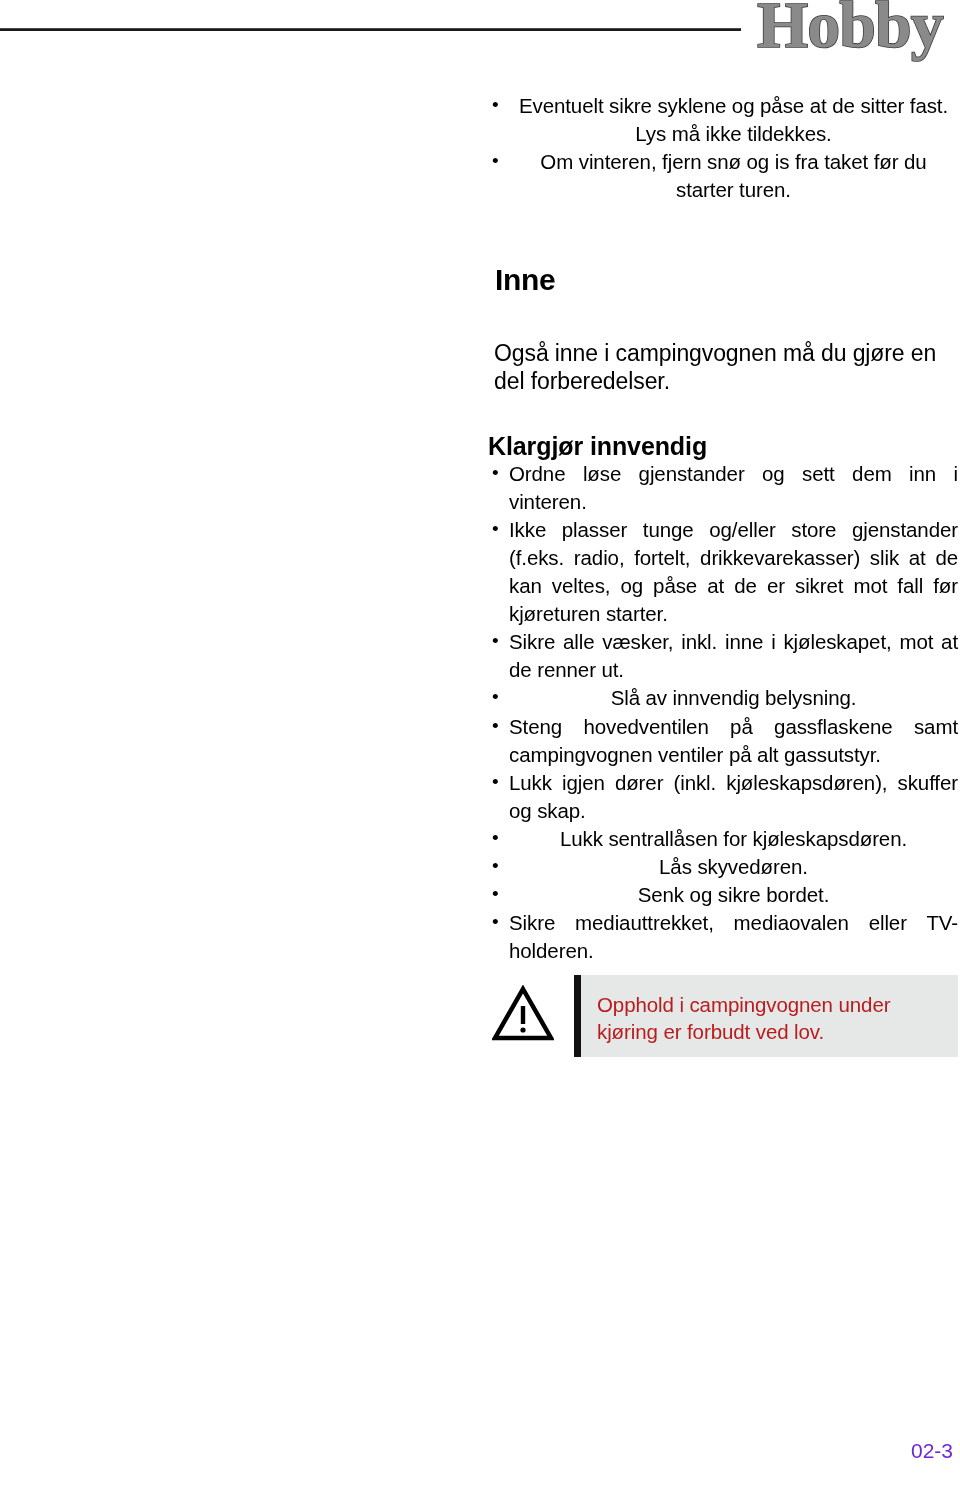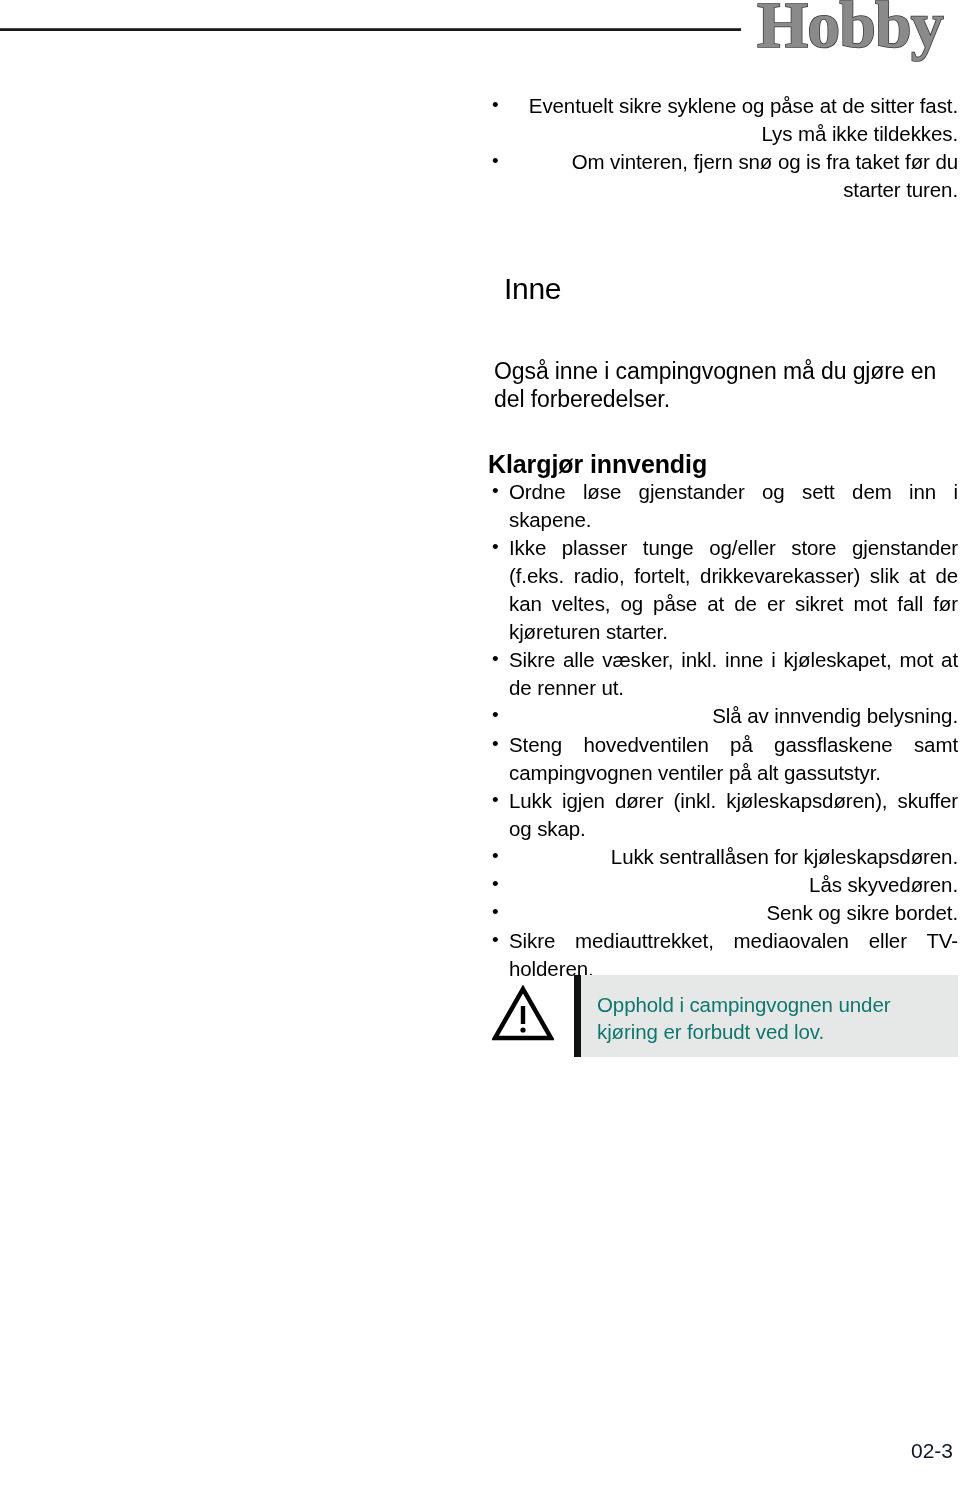--- a/index.html
+++ b/index.html
@@ -75,28 +75,28 @@
   }
   li.bullet-item::before {
     content: "\2022";
     position: absolute;
     left: 4px;
     top: -1px;
     font-size: 19px;
     line-height: 28.1px;
   }
   li.bullet-item.no-justify {
-    text-align: right;
+    text-align: center;
   }
 
   .section-heading {
     font-size: 30px;
-    font-weight: normal;
+    font-weight: bold;
     line-height: 1.1;
-    margin: 16px;
+    margin: 7px;
     letter-spacing: -0.3px;
   }
   .body-paragraph {
     font-size: 23px;
     line-height: 28.1px;
     margin: 6px;
     text-align: left;
     letter-spacing: -0.1px;
   }
   .sub-heading {
@@ -143,32 +143,32 @@
     background: #e6e8e8;
     box-sizing: border-box;
   }
   .warning-text {
     position: absolute;
     left: 16px;
     top: 16px;
     width: 346px;
     font-size: 20.5px;
     line-height: 27px;
-    color: #0f766e;
+    color: #b91c1c;
     letter-spacing: -0.1px;
   }
 
   
   .page-number {
     position: absolute;
     right: 7px;
     bottom: 27px;
     font-size: 21px;
     letter-spacing: 0px;
-    color: #0f172a;
+    color: #6d28d9;
   }
 </style>
 </head>
 <body>
 
 <div class="page-header">
   <div class="header-rule"></div>
   <div class="brand-logo">Hobby</div>
 </div>
 
@@ -185,21 +185,21 @@
 
   <div class="spacer-after-inne"></div>
 
   <p class="body-paragraph">Også inne i campingvognen må du gjøre en del forberedelser.</p>
 
   <div class="spacer-after-para"></div>
 
   <h3 class="sub-heading">Klargjør innvendig</h3>
 
   <ul class="bullet-list">
-    <li class="bullet-item">Ordne løse gjenstander og sett dem inn i skapene.</li>
+    <li class="bullet-item">Ordne løse gjenstander og sett dem inn i vinteren.</li>
     <li class="bullet-item">Ikke plasser tunge og/eller store gjenstander (f.eks. radio, fortelt, drikkevarekasser) slik at de kan veltes, og påse at de er sikret mot fall før kjøreturen starter.</li>
     <li class="bullet-item">Sikre alle væsker, inkl. inne i kjøleskapet, mot at de renner ut.</li>
     <li class="bullet-item no-justify">Slå av innvendig belysning.</li>
     <li class="bullet-item">Steng hovedventilen på gassflaskene samt campingvognen ventiler på alt gassutstyr.</li>
     <li class="bullet-item">Lukk igjen dører (inkl. kjøleskapsdøren), skuffer og skap.</li>
     <li class="bullet-item no-justify">Lukk sentrallåsen for kjøleskapsdøren.</li>
     <li class="bullet-item no-justify">Lås skyvedøren.</li>
     <li class="bullet-item no-justify">Senk og sikre bordet.</li>
     <li class="bullet-item">Sikre mediauttrekket, mediaovalen eller TV-holderen.</li>
   </ul>

